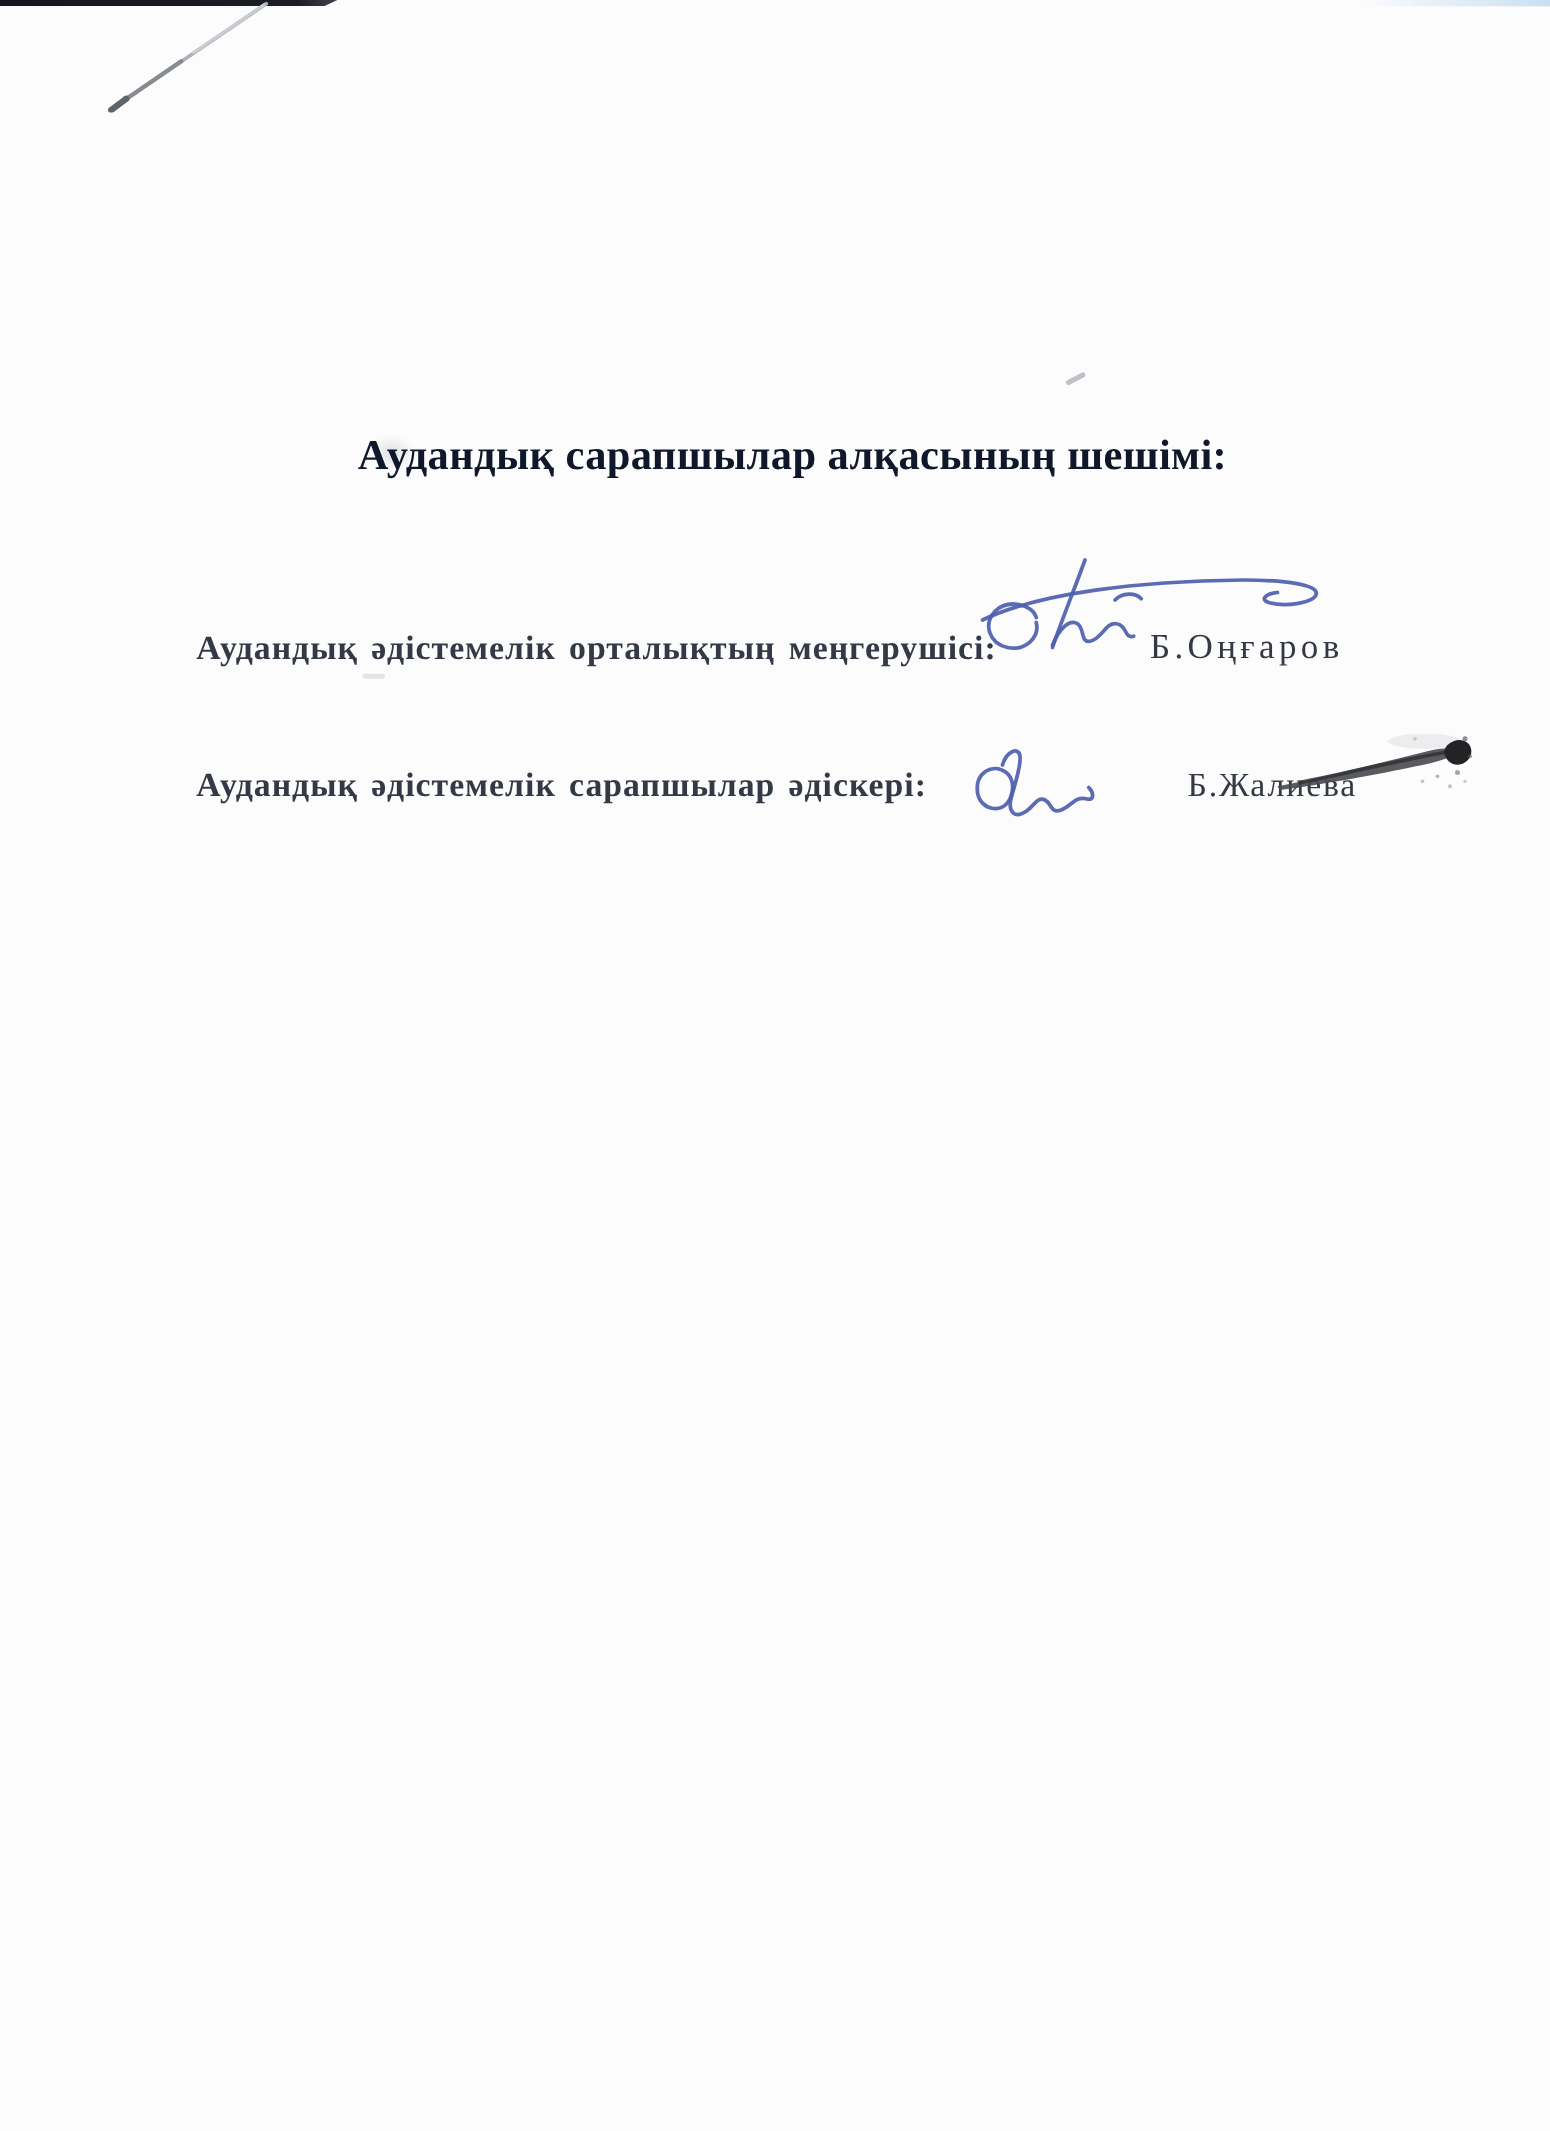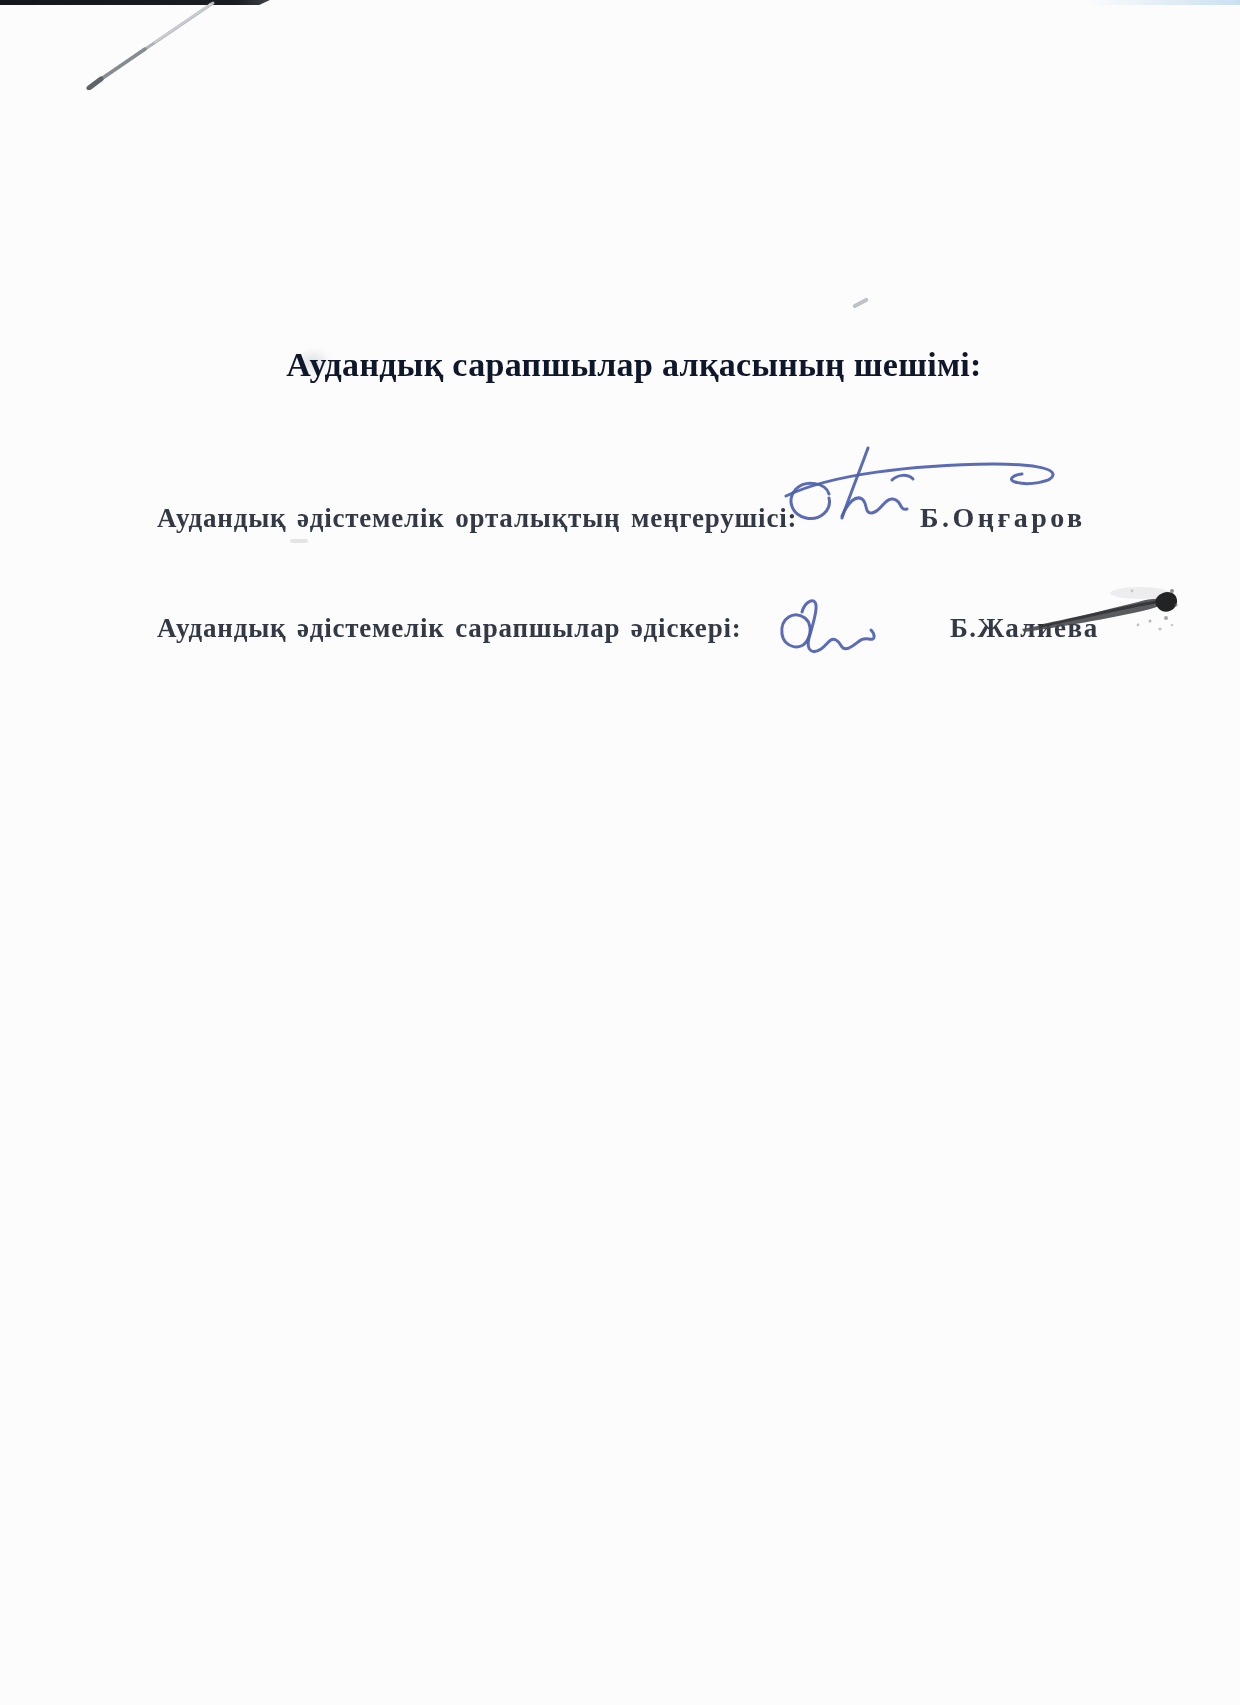--- a/index.html
+++ b/index.html
@@ -45,21 +45,21 @@
     font-size:34px;font-weight:bold;color:#0f172a;
     letter-spacing:.3px;
   }
   .sig-label{
     position:absolute;left:145px;
     font-size:27px;font-weight:bold;color:#333945;
     letter-spacing:.8px;word-spacing:3px;white-space:nowrap;margin-left:12px;
   }
   .sig-name{
     position:absolute;
-    font-size:28px;font-weight:bold;color:#333945;white-space:nowrap;
+    font-size:28px;font-weight:normal;color:#333945;white-space:nowrap;
   }
   .label-1{top:503px;}
   .name-1{left:920px;top:502px;letter-spacing:3.5px;}
   .label-2{top:613px;}
   .name-2{left:950px;top:613px;font-size:27px;letter-spacing:1.5px;}
   .signature-1{position:absolute;left:772px;top:438px;}
   .signature-2{position:absolute;left:772px;top:592px;}
   .ink-smudge{position:absolute;left:1020px;top:585px;}
   .sig-stroke{fill:none;stroke:#4d60ae;stroke-width:3;stroke-linecap:round;stroke-linejoin:round;opacity:.92;}
 </style>

